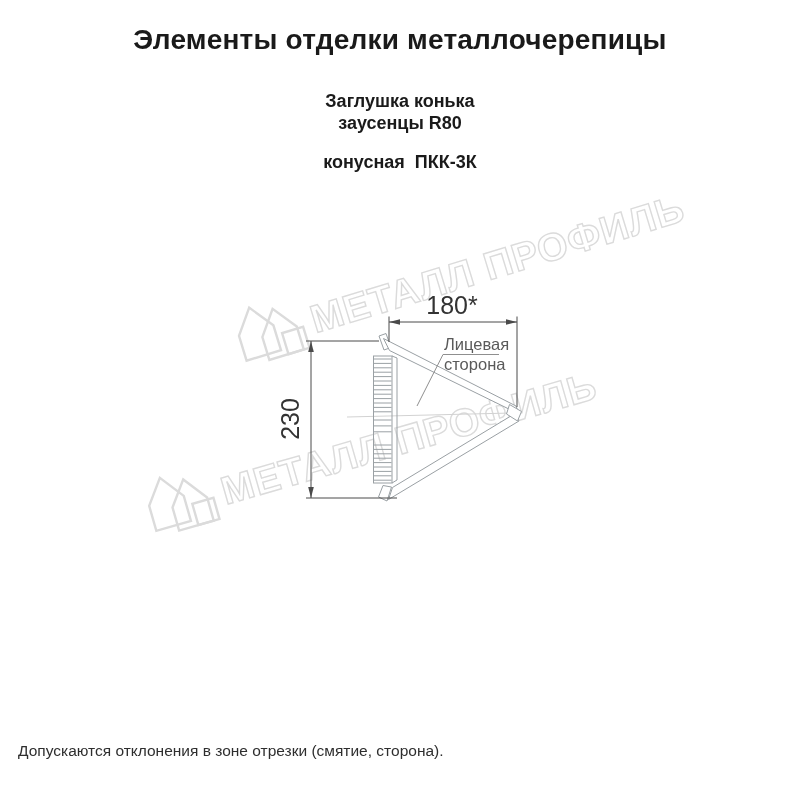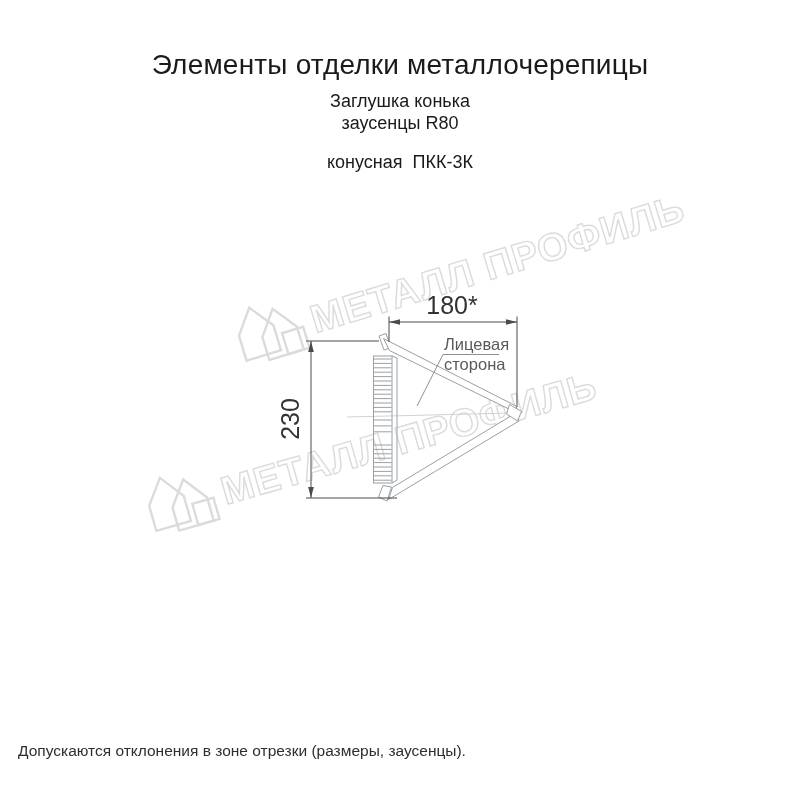--- a/index.html
+++ b/index.html
@@ -9,29 +9,29 @@
     --ink:#1a1a1a;
     --face:#5a5a5a;
   }
   html,body{margin:0;padding:0;}
   body{
     width:800px;height:800px;background:#ffffff;position:relative;overflow:hidden;
     font-family:"Liberation Sans","DejaVu Sans",sans-serif;color:var(--ink);
   }
   .page-title{
     position:absolute;top:24px;left:0;width:800px;text-align:center;
-    font-size:28px;font-weight:normal;letter-spacing:0.2px;margin-top:25px;
+    font-size:28px;font-weight:bold;letter-spacing:0.2px;
   }
   .subtitle{
     position:absolute;top:90px;left:0;width:800px;text-align:center;
-    font-size:18px;font-weight:normal;line-height:22px;
+    font-size:18px;font-weight:bold;line-height:22px;
   }
   .subtitle3{
     position:absolute;top:152px;left:0;width:800px;text-align:center;
-    font-size:18px;font-weight:normal;white-space:pre;
+    font-size:18px;font-weight:bold;white-space:pre;
   }
   .footer{
     position:absolute;left:18px;top:740px;font-size:15.5px;line-height:21.5px;color:#2e2e2e;
   }
   svg.drawing{position:absolute;left:0;top:0;}
   .wm-text{
     font-family:"Liberation Sans","DejaVu Sans",sans-serif;font-weight:bold;font-size:39px;
     letter-spacing:1px;fill:none;stroke:var(--wm);stroke-width:1.4px;
   }
   .wm-logo{fill:none;stroke:var(--wm);stroke-width:2.4px;}
@@ -134,14 +134,14 @@
   <text class="dimtext" transform="translate(299,419) rotate(-90)" text-anchor="middle">230</text>
 
   <g>
     <polyline class="leader" points="499,354.5 443,354.5 417,406"></polyline>
     <text class="facetext" x="444" y="350">Лицевая</text>
     <text class="facetext" x="444" y="370">сторона</text>
   </g>
 </svg>
 
 <div class="footer">
-  <div>Допускаются отклонения в зоне отрезки (размеры, заусенцы).</div>
+  <div>Допускаются отклонения в зоне отрезки (смятие, сторона).</div>
 </div>
 
 </body></html>

